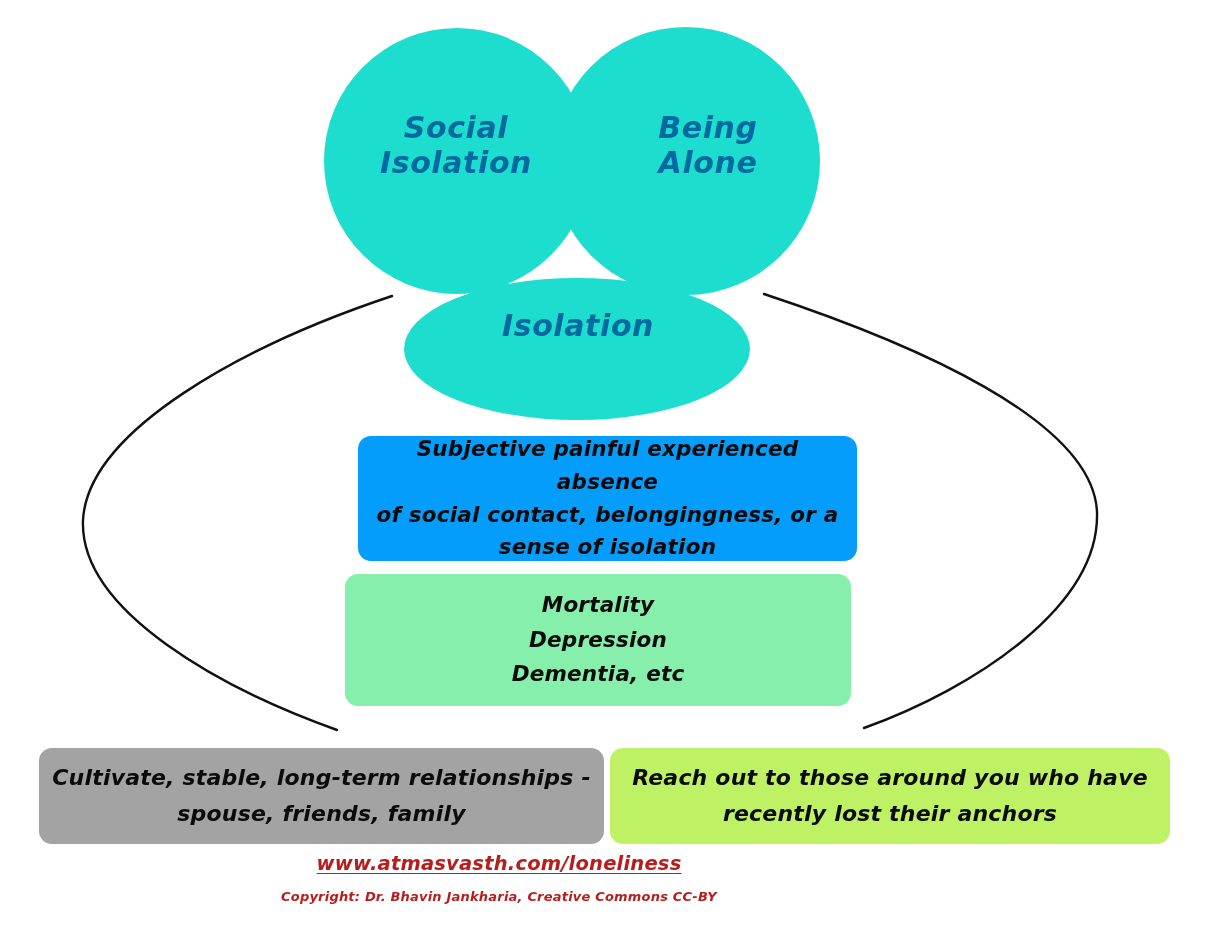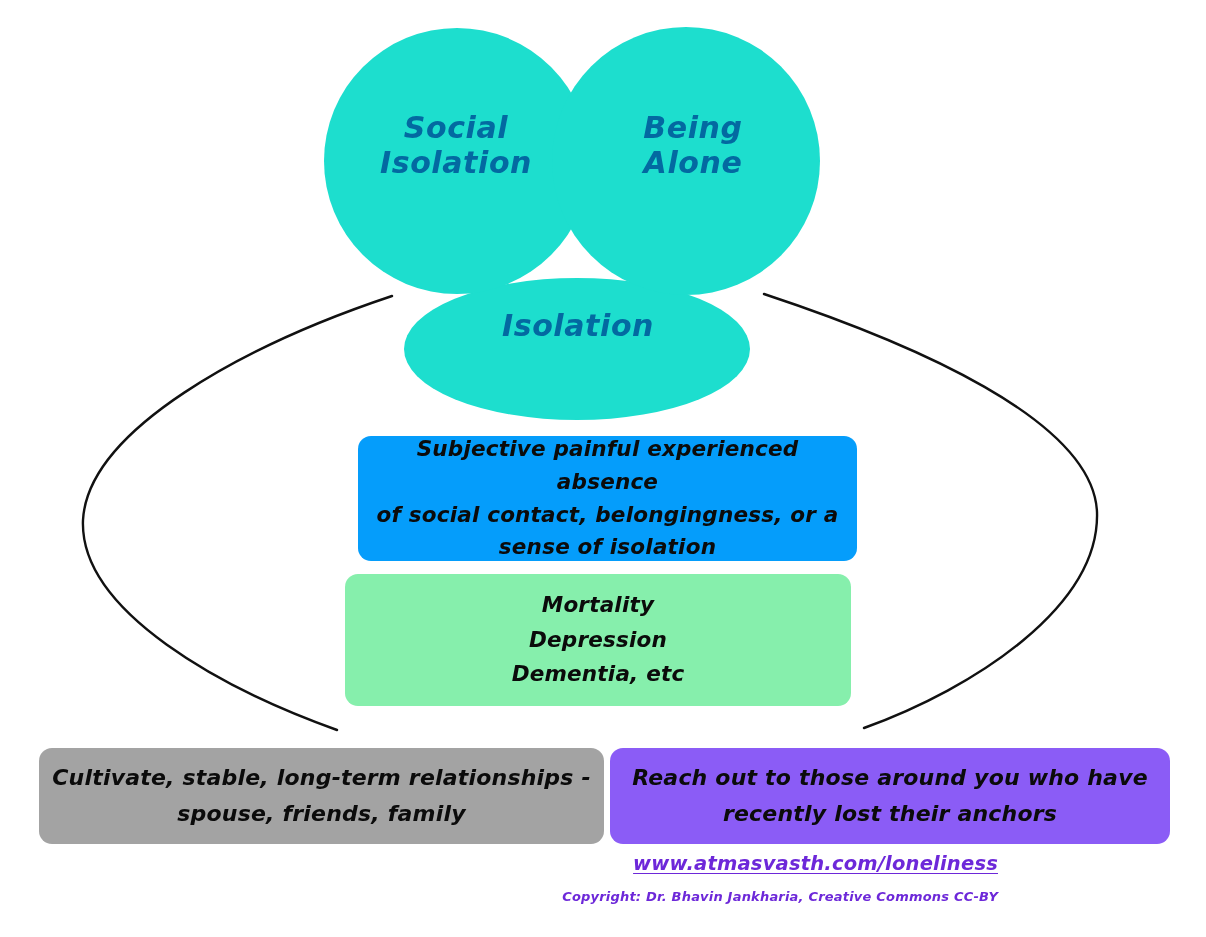--- a/index.html
+++ b/index.html
@@ -39,21 +39,21 @@
     line-height: 1.18;
     white-space: pre-line;
   }
   #label-social-isolation {
     left: 330px;
     top: 110px;
     width: 252px;
     font-size: 30px;
   }
   #label-being-alone {
-    left: 569px;
+    left: 584px;
     top: 110px;
     width: 248px;
     font-size: 30px;
   }
   #label-loneliness {
     left: 404px;
     top: 308px;
     width: 348px;
     font-size: 30px;
   }
@@ -106,32 +106,32 @@
     font-size: 22px;
     line-height: 1.62;
     padding: 0 10px;
   }
 
   #box-advice-right {
     left: 610px;
     top: 748px;
     width: 560px;
     height: 96px;
-    background: #8b5cf6;
+    background: #bef264;
     font-size: 22px;
     line-height: 1.62;
     padding: 4px 10px;
   }
 
   
   .footer-line {
     position: absolute;
     width: 998px;
-    text-align: right;
-    color: #6d28d9;
+    text-align: center;
+    color: #b91c1c;
     font-family: "DejaVu Sans", sans-serif;
     font-style: italic;
     font-weight: 700;
     letter-spacing: 0.2px;
   }
   #footer-url {
     left: 0;
     top: 852px;
     font-size: 19.5px;
     text-decoration: underline;

